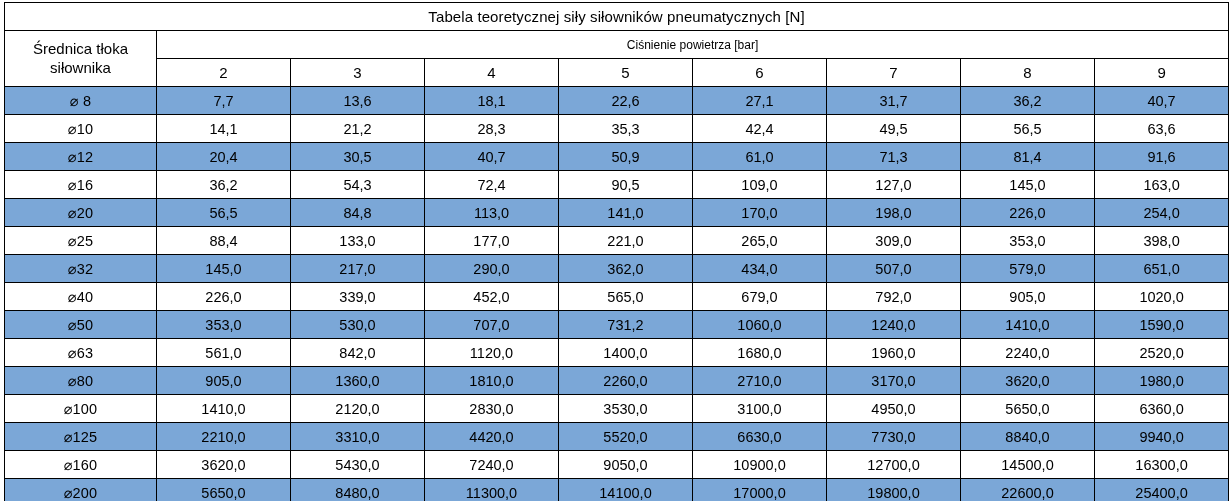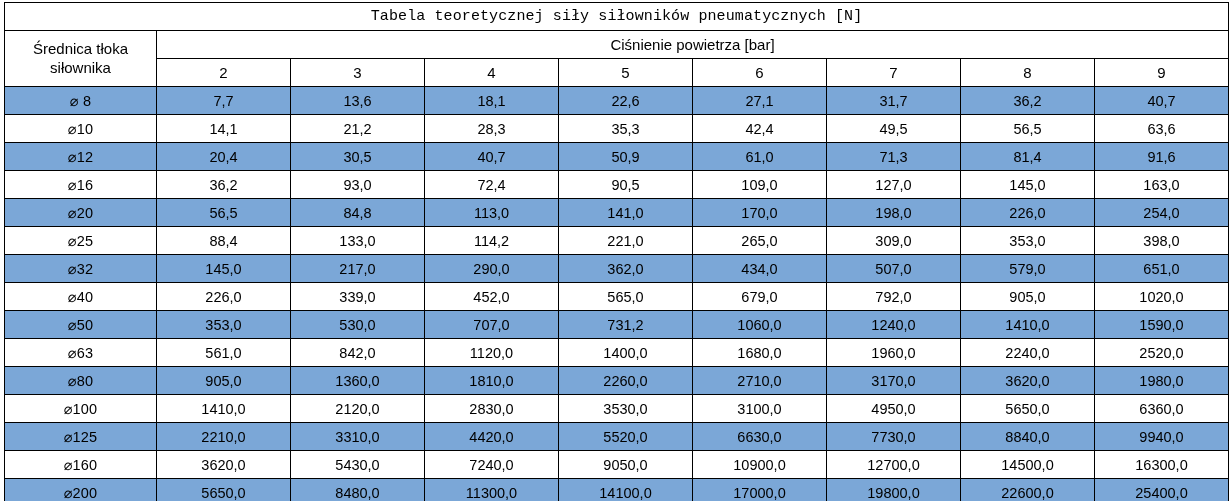--- a/index.html
+++ b/index.html
@@ -30,24 +30,23 @@
     vertical-align: middle;
     padding: 0;
     height: 27px;
     font-weight: normal;
   }
   .title-cell {
     font-weight: bold;
     font-size: 15px;
     height: 25px;
     letter-spacing: 0.1px;
-    font-family: Liberation Mono, monospace;
   }
   .pressure-head {
-    font-size: 15px;
+    font-size: 12px;
     height: 25px;
   }
   .diam-head {
     font-size: 15px;
     line-height: 1.25;
     padding: 1px 2px;
     margin-top: 20px;
   }
   .col-num {
     font-size: 15px;
@@ -132,21 +131,21 @@
         <td>40,7</td>
         <td>50,9</td>
         <td>61,0</td>
         <td>71,3</td>
         <td>81,4</td>
         <td>91,6</td>
       </tr>
       <tr class="plain">
         <td class="diam">⌀16</td>
         <td>36,2</td>
-        <td>93,0</td>
+        <td>54,3</td>
         <td>72,4</td>
         <td>90,5</td>
         <td>109,0</td>
         <td>127,0</td>
         <td>145,0</td>
         <td>163,0</td>
       </tr>
       <tr class="band">
         <td class="diam">⌀20</td>
         <td>56,5</td>
@@ -155,21 +154,21 @@
         <td>141,0</td>
         <td>170,0</td>
         <td>198,0</td>
         <td>226,0</td>
         <td>254,0</td>
       </tr>
       <tr class="plain">
         <td class="diam">⌀25</td>
         <td>88,4</td>
         <td>133,0</td>
-        <td>114,2</td>
+        <td>177,0</td>
         <td>221,0</td>
         <td>265,0</td>
         <td>309,0</td>
         <td>353,0</td>
         <td>398,0</td>
       </tr>
       <tr class="band">
         <td class="diam">⌀32</td>
         <td>145,0</td>
         <td>217,0</td>

